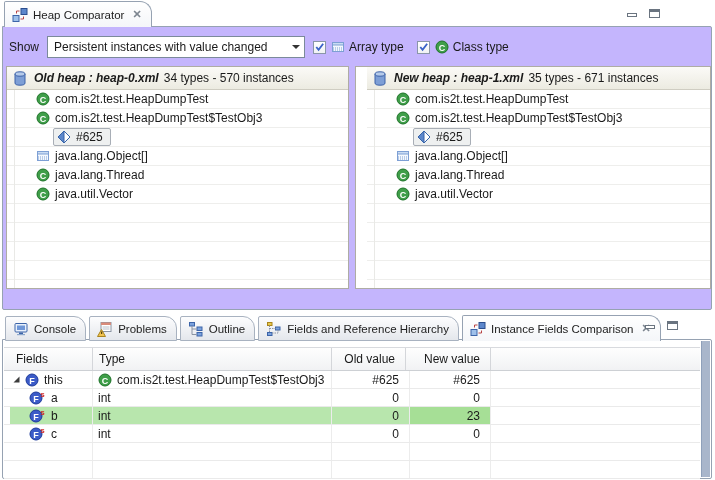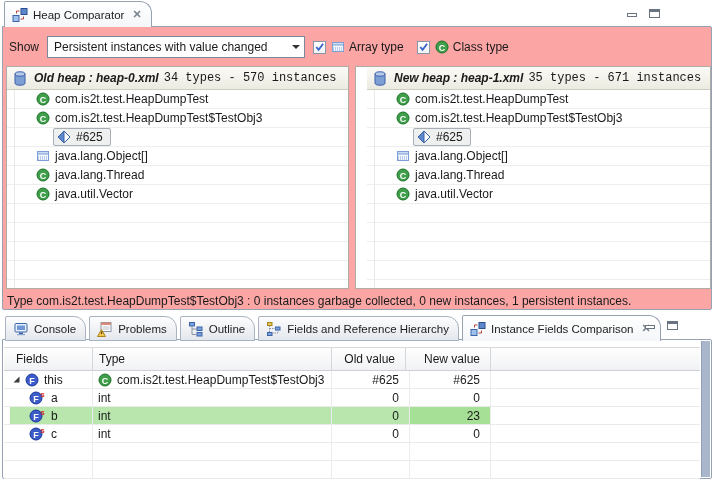--- a/index.html
+++ b/index.html
@@ -10,21 +10,21 @@
     color: #1a1a1a;
     background: #ffffff;
     position: relative;
     overflow: hidden;
   }
 
   
   .view { position:absolute; }
   .content-box {
     position:absolute; left:0; right:0; bottom:0;
-    border:1px solid #96a2b2; background:#fca5a5;
+    border:1px solid #96a2b2; background:#c4b5fd;
     border-radius:0 2px 2px 2px;
   }
   .tab {
     height:25px; display:inline-flex; align-items:center; gap:5px;
     padding:0 9px 0 7px;
     border:1px solid #a8b2c0; border-radius:2px 12px 0 0;
     background:linear-gradient(#fdfdfe,#e4e7ec);
     font-size:11.5px; color:#222; white-space:nowrap; position:relative; z-index:1;
   }
   .tab.active {
@@ -49,21 +49,21 @@
   .tbl-lbl { margin-left:4px; }
 
   
   .heap-panel { position:absolute; border:1px solid #aeaca4; background:#fff; overflow:hidden;text-align:right; }
   .heap-header {
     height:23px; border-bottom:1px solid #cfcdc2;
     background:linear-gradient(#fbfaf7,#ecebe1);
     display:flex; align-items:center; padding-left:7px;
   }
   .heap-header .title { font-weight:bold; font-style:italic; margin-left:8px; }
-  .heap-header .summary { margin-left:5px;font-family:Liberation Mono, monospace; }
+  .heap-header .summary { margin-left:5px; }
   .heap-body { position:relative; background:#fff; height:198px; overflow:hidden; }
   .gutter-line { position:absolute; left:7px; top:0; bottom:0; border-left:1px solid #e9e9e6; }
   .trow { height:19px; display:flex; align-items:center; border-bottom:1px solid #eeeeec; }
   .trow .lbl { margin-left:5px; }
   .ind1 { padding-left:29px; }
   .ind2 { padding-left:46px; }
   .sel-chip {
     display:inline-flex; align-items:center; padding:1px 7px 1px 3px;
     background:#eef0f0; border:1px solid #a8aeb6; border-radius:2px;
   }
@@ -307,21 +307,20 @@
           <span class="lbl">java.util.Vector</span>
         </div>
         <div class="trow"></div>
         <div class="trow"></div>
         <div class="trow"></div>
         <div class="trow"></div>
         <div class="trow"></div>
       </div>
     </div>
 
-    <div class="status-line" style="top:267px;">Type com.is2t.test.HeapDumpTest$TestObj3 : 0 instances garbage collected, 0 new instances, 1 persistent instances.</div>
   </div>
 </div>
 
 <div class="view" style="left:2px; top:314px; width:710px; height:165px;">
 
   <div style="position:absolute; left:3px; top:1px; display:flex; gap:3px; align-items:flex-end; z-index:2;">
     <div class="tab">
       <span class="icon">
           <svg width="16" height="16" viewBox="0 0 16 16">
             <rect x="2" y="2.5" width="12" height="8.5" rx="1" fill="#e8f0fb" stroke="#3c64a8"></rect>

